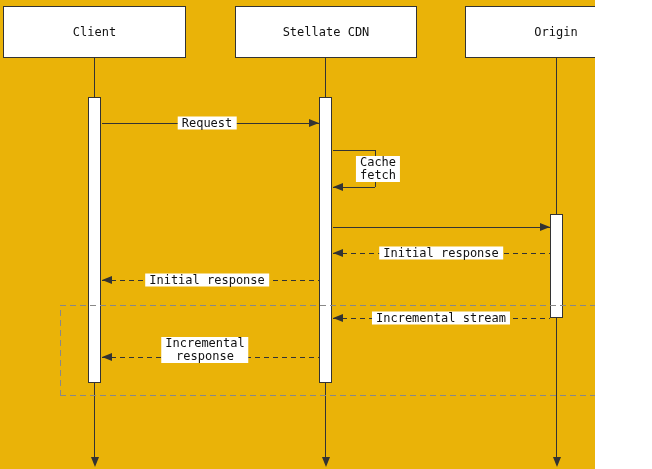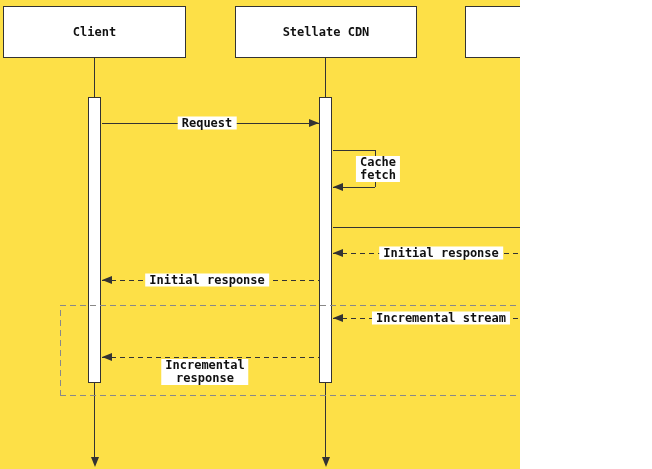--- a/index.html
+++ b/index.html
@@ -1,25 +1,24 @@
 <!DOCTYPE html>
 <html><head>
 <meta charset="utf-8">
 <style>
   html, body { margin: 0; padding: 0; background: #ffffff; }
   .stage {
     position: relative;
-    width: 520px;
+    width: 595px;
     height: 469px;
-    background: #fde047;
+    background: #eab308;
     font-family: "DejaVu Sans Mono", "Liberation Mono", monospace;
     font-size: 12px;
     color: #111111;
     overflow: hidden;
-    font-weight: bold;
   }
 
   
   .actor-box {
     position: absolute;
     top: 6px;
     height: 50px;
     border: 1px solid #333333;
     background: #ffffff;
     display: flex;
@@ -159,17 +158,17 @@
   <div class="line-dash-h" style="left:102px; top:280px; width:217px;"></div>
   <div class="arrow-l" style="left:102px; top:276px;"></div>
   <div class="msg-label" style="left:207px; top:280px;">Initial response</div>
 
   <div class="line-dash-h" style="left:333px; top:318px; width:217px;"></div>
   <div class="arrow-l" style="left:333px; top:314px;"></div>
   <div class="msg-label" style="left:441px; top:318px;">Incremental stream</div>
 
   <div class="line-dash-h" style="left:102px; top:357px; width:217px;"></div>
   <div class="arrow-l" style="left:102px; top:353px;"></div>
-  <div class="msg-label" style="left:205px; top:350px;margin-top:22px;">Incremental
+  <div class="msg-label" style="left:205px; top:350px;">Incremental
 response</div>
 
 
 </div>
 
 </body></html>

